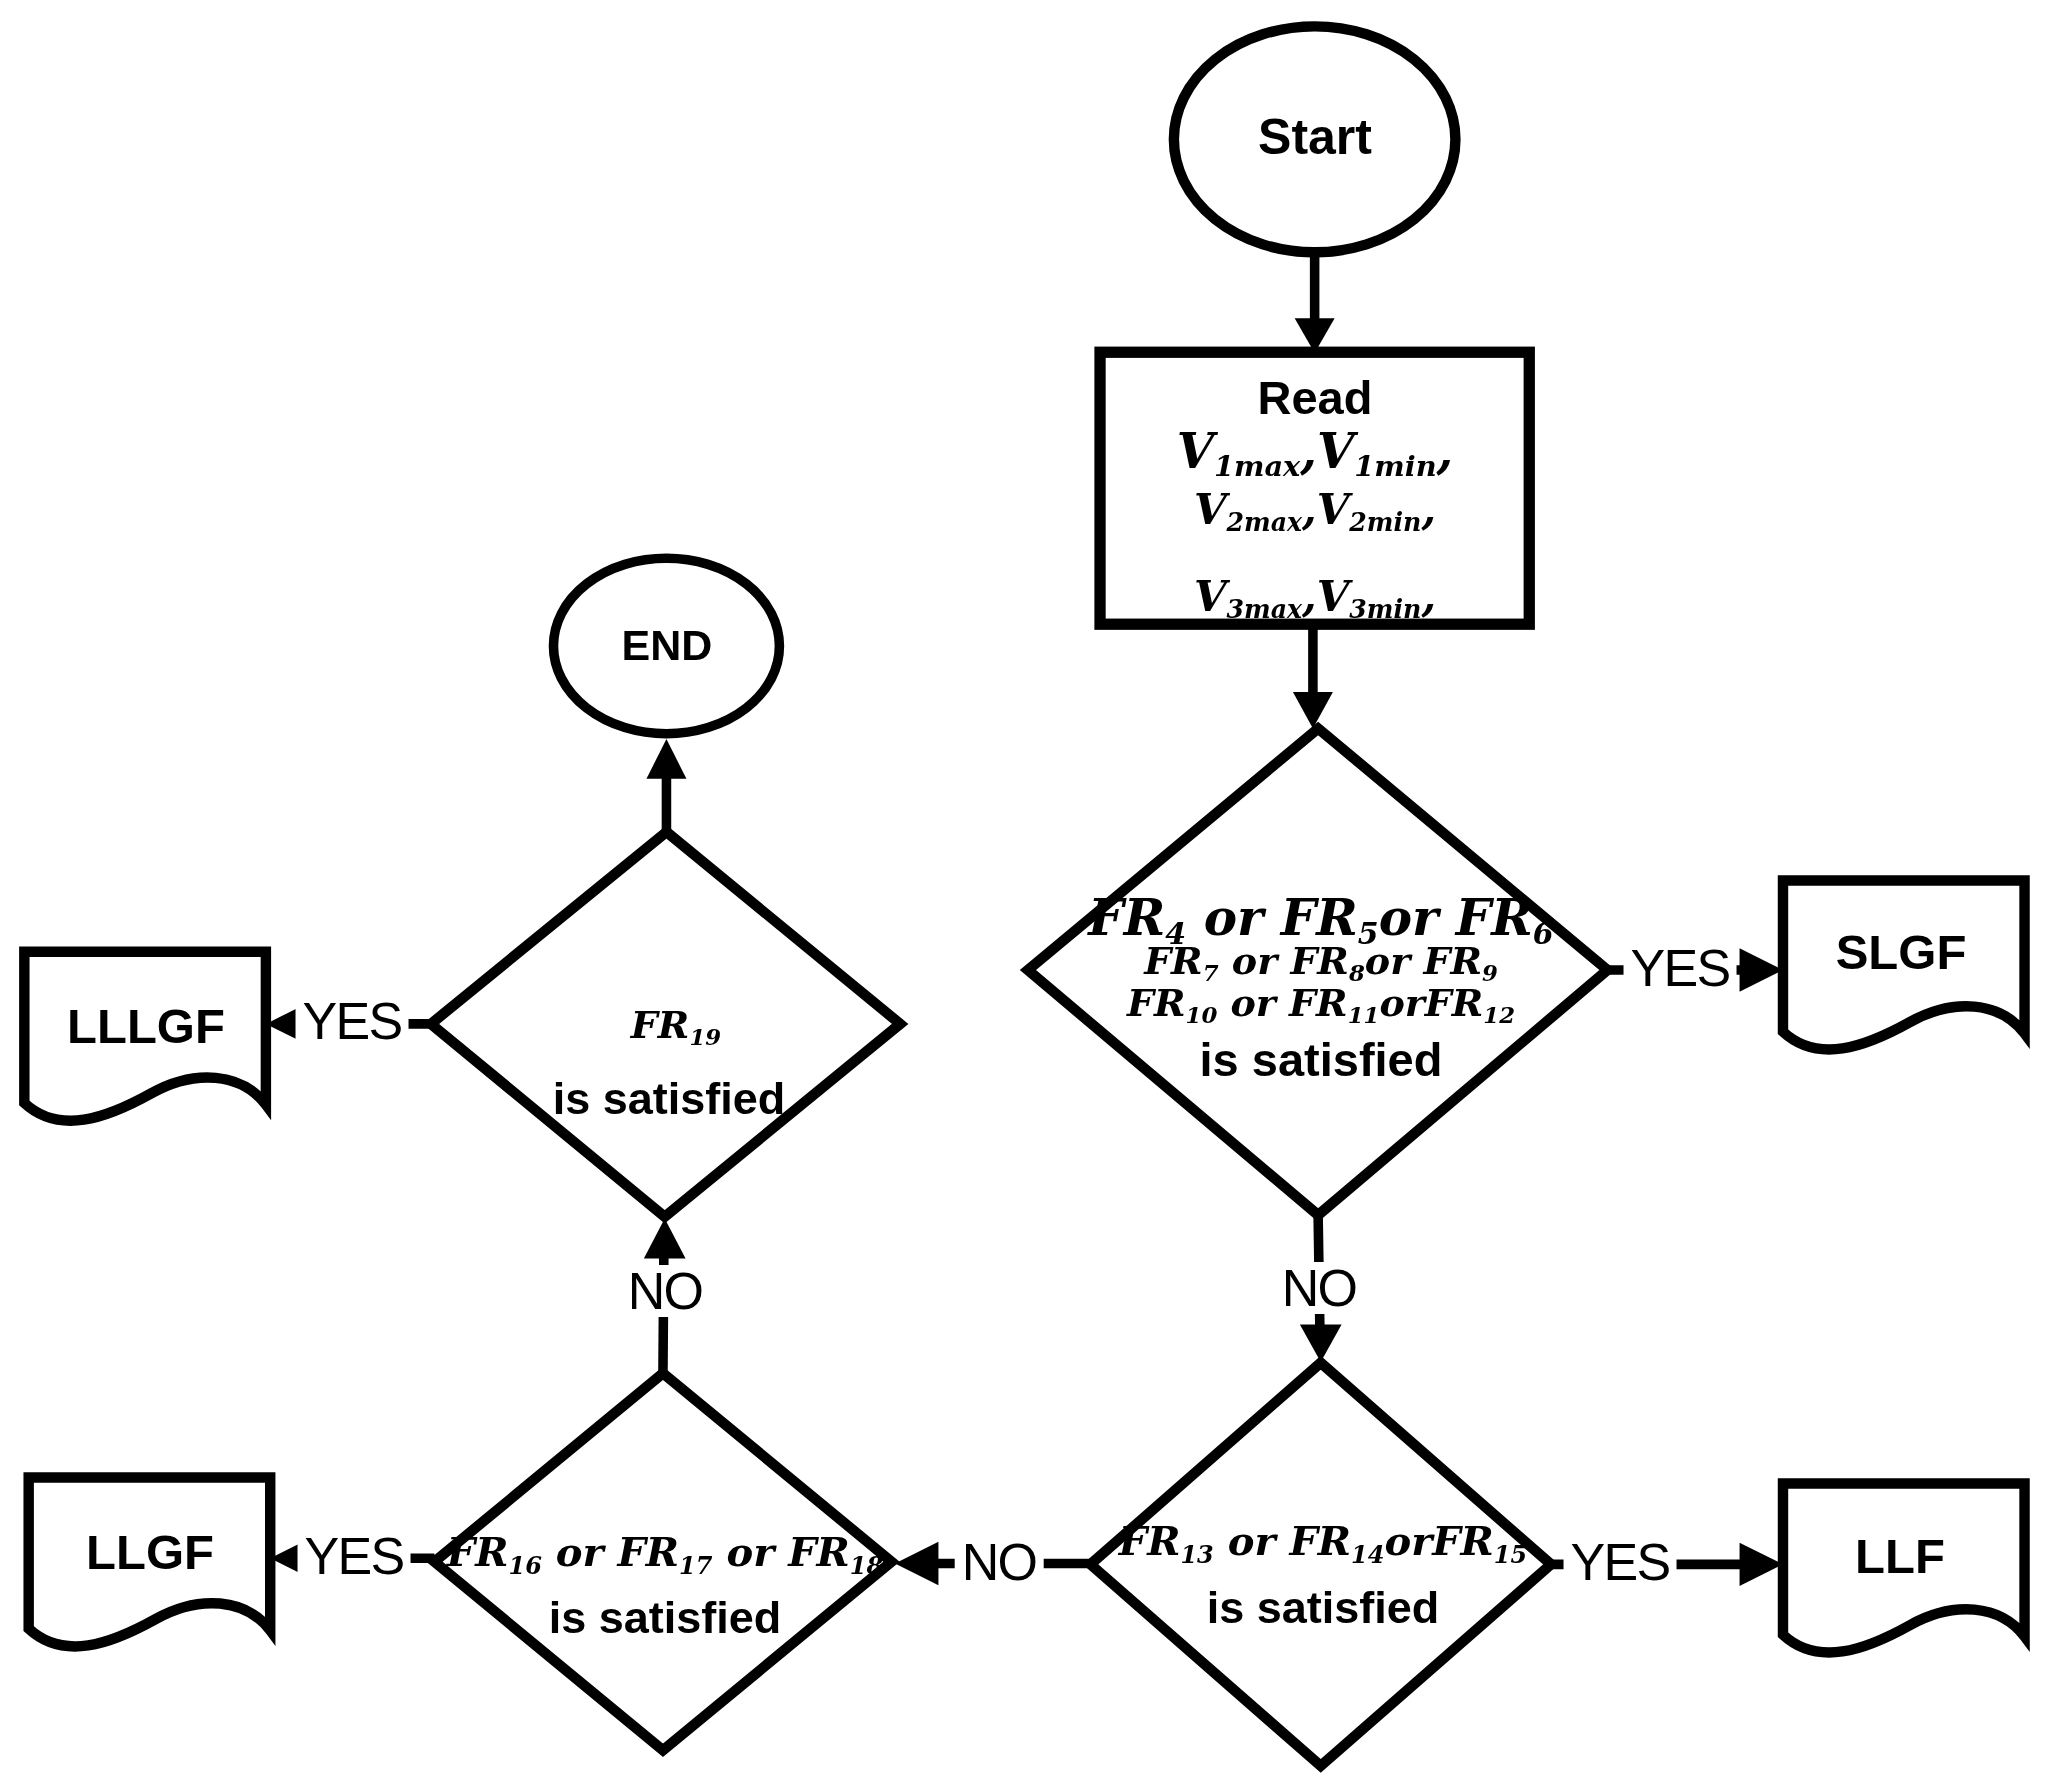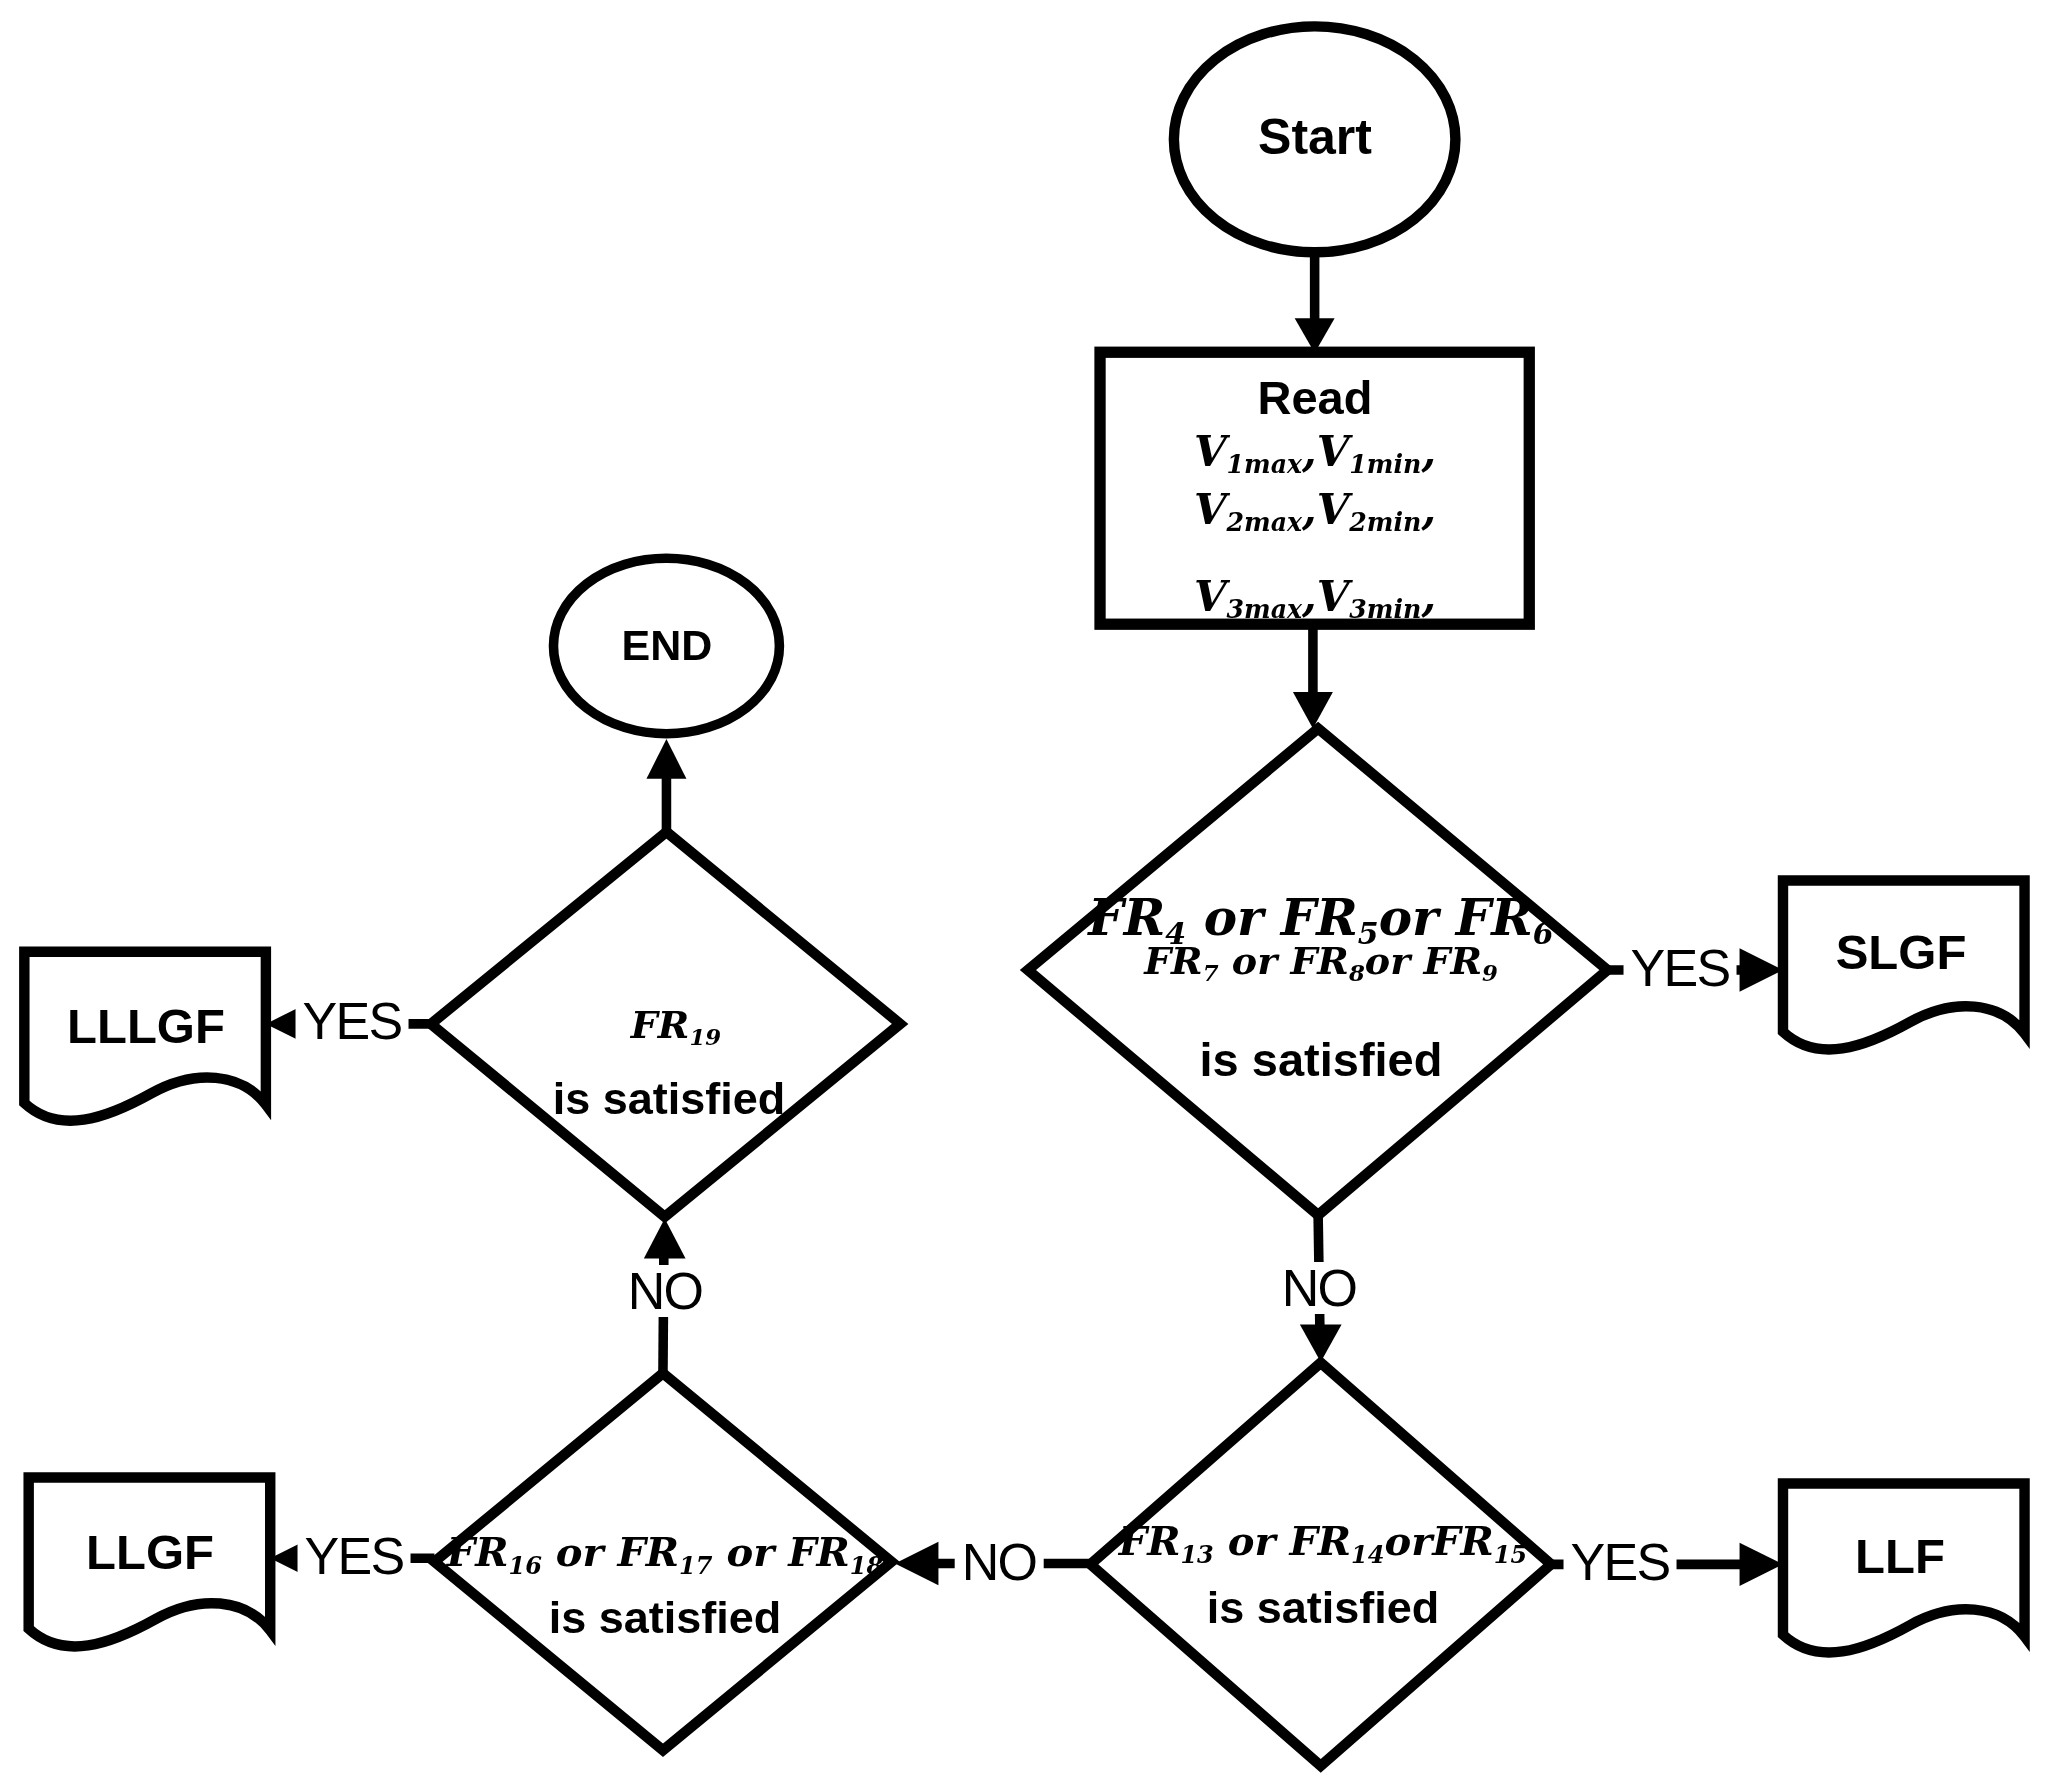--- a/index.html
+++ b/index.html
@@ -94,26 +94,27 @@
 
       <path d="M33,1700 H311 V1876 C283,1839 229,1835 179,1863 C127,1892 73,1911 33,1874 Z" stroke-width="12" fill="#fff"></path>
 
       <path d="M28,1095 H306 V1271 C278,1234 224,1230 174,1258 C122,1287 68,1306 28,1269 Z" stroke-width="12" fill="#fff"></path>
     </g>
   </svg>
 
   <div class="lbl b" style="left:1315px;top:137px;font-size:50px;">Start</div>
 
   <div class="lbl b" style="left:1315px;top:397px;font-size:47px;">Read</div>
-  <div class="lbl math" style="left:1315px;top:454px;font-size:42px;"><span>V</span><span class="sub">1max</span><span>,V</span><span class="sub">1min</span><span>,</span></div>
+  <div class="lbl math" style="left:1315px;top:454px;font-size:48px;"><span>V</span><span class="sub">1max</span><span>,V</span><span class="sub">1min</span><span>,</span></div>
   <div class="lbl math" style="left:1315px;top:512px;font-size:42px;"><span>V</span><span class="sub">2max</span><span>,V</span><span class="sub">2min</span><span>,</span></div>
   <div class="lbl math" style="left:1315px;top:570px;font-size:42px;margin-top:29px;"><span>V</span><span class="sub">3max</span><span>,V</span><span class="sub">3min</span><span>,</span></div>
 
   <div class="lbl math" style="left:1321px;top:921px;font-size:50px;"><span>FR</span><span class="sub">4</span><span> or FR</span><span class="sub">5</span><span>or FR</span><span class="sub">6</span></div>
   <div class="lbl math" style="left:1321px;top:963px;font-size:38px;"><span>FR</span><span class="sub">7</span><span> or FR</span><span class="sub">8</span><span>or FR</span><span class="sub">9</span></div>
+  <div class="lbl math" style="left:1321px;top:1005px;font-size:38px;"><span>FR</span><span class="sub">10</span><span> or FR</span><span class="sub">11</span><span>orFR</span><span class="sub">12</span></div>
   <div class="lbl b" style="left:1321px;top:1059px;font-size:47px;">is satisfied</div>
 
   <div class="lbl math" style="left:1323px;top:1544px;font-size:40px;"><span>FR</span><span class="sub">13</span><span> or FR</span><span class="sub">14</span><span>orFR</span><span class="sub">15</span></div>
   <div class="lbl b" style="left:1323px;top:1607px;font-size:45px;">is satisfied</div>
 
   <div class="lbl math" style="left:665px;top:1555px;font-size:40px;"><span>FR</span><span class="sub">16</span><span> or FR</span><span class="sub">17</span><span> or FR</span><span class="sub">18</span></div>
   <div class="lbl b" style="left:665px;top:1617px;font-size:45px;">is satisfied</div>
 
   <div class="lbl math" style="left:676px;top:1027px;font-size:38px;"><span>FR</span><span class="sub">19</span></div>
   <div class="lbl b" style="left:669px;top:1098px;font-size:45px;">is satisfied</div>

